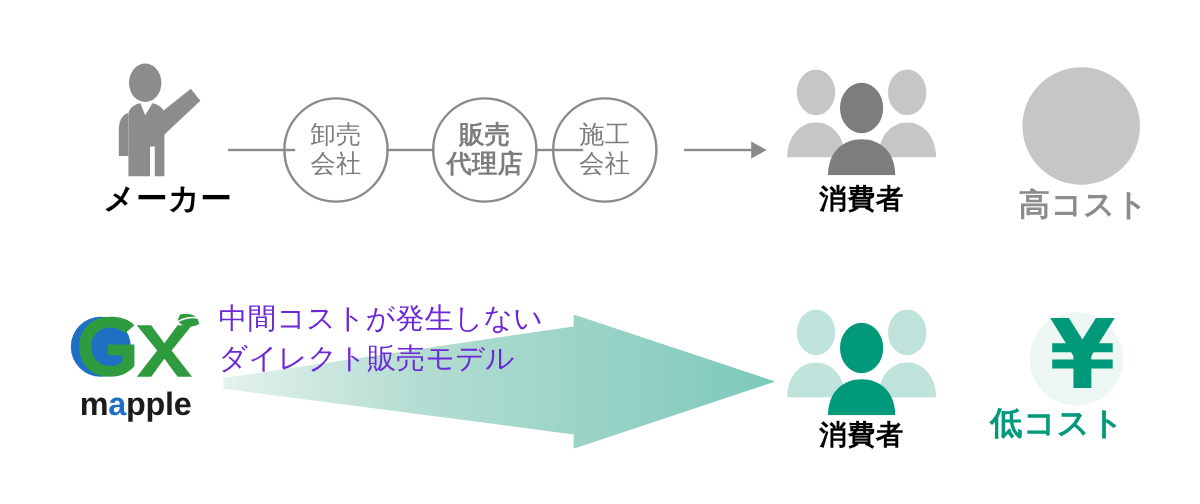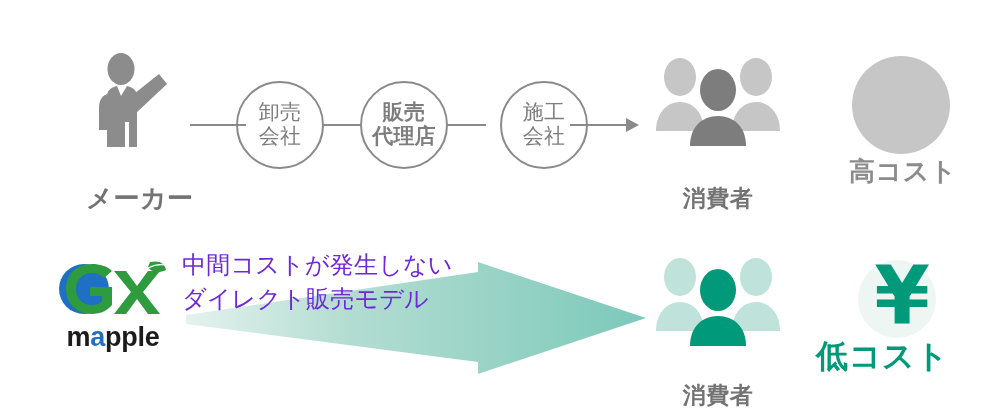--- a/index.html
+++ b/index.html
@@ -24,21 +24,21 @@
 
   
   .jp-label {
     font-family: "DejaVu Sans", "Liberation Sans", sans-serif;
     font-weight: 700;
     letter-spacing: 0.02em;
     white-space: nowrap;
     text-align: center;
     line-height: 1;
   }
-  .label-dark { color: #737373; margin-top: 32px; }
+  .label-dark { color: #000000; }
   .label-gray { color: #8c8c8c; }
   .label-teal { color: #00997a; }
 
   
   #maker-icon { left: 85px; top: 52px; width: 110px; height: 95px; }
   #maker-label {
     left: 45px; top: 153px; width: 190px;
     font-size: 26px;
   }
 
@@ -63,21 +63,21 @@
   .node-circle .line {
     font-family: "DejaVu Sans", "Liberation Sans", sans-serif;
     font-size: 21px;
     color: #7d7d7d;
     line-height: 1.12;
     letter-spacing: 0.01em;
     white-space: nowrap;
   }
   #node-0 { left: 236px; top: 81px; }
   #node-1 { left: 360px; top: 81px; font-weight: bold; }
-  #node-2 { left: 500px; top: 81px; }
+  #node-2 { left: 460px; top: 81px; }
   .node-connector {
     height: 2px;
     background: #8a8a8a;
     top: 124px;
   }
   #conn-0 { left: 322px; width: 40px; }
   #conn-1 { left: 446px; width: 40px; }
 
   
   #arrow-top-line {
@@ -126,21 +126,21 @@
     left: 0px; top: 0px; width: 88px;
     font-family: "DejaVu Sans", "Liberation Sans", sans-serif;
     font-weight: 700;
     font-size: 80px;
     line-height: 88px;
     color: #00997a;
     text-align: center;
   }
   #cost-bottom-label {
     left: 816px; top: 340px; width: 130px;
-    font-size: 32px;
+    font-size: 27px;
   }
 
   
   #logo { left: 58px; top: 258px; width: 110px; height: 104px; }
   #logo-gx { left: 0; top: 0; width: 110px; height: 62px; }
   #logo-mapple {
     left: 0; top: 62px; width: 110px;
     font-family: Liberation Sans, sans-serif;
     font-weight: 700;
     font-size: 27px;

